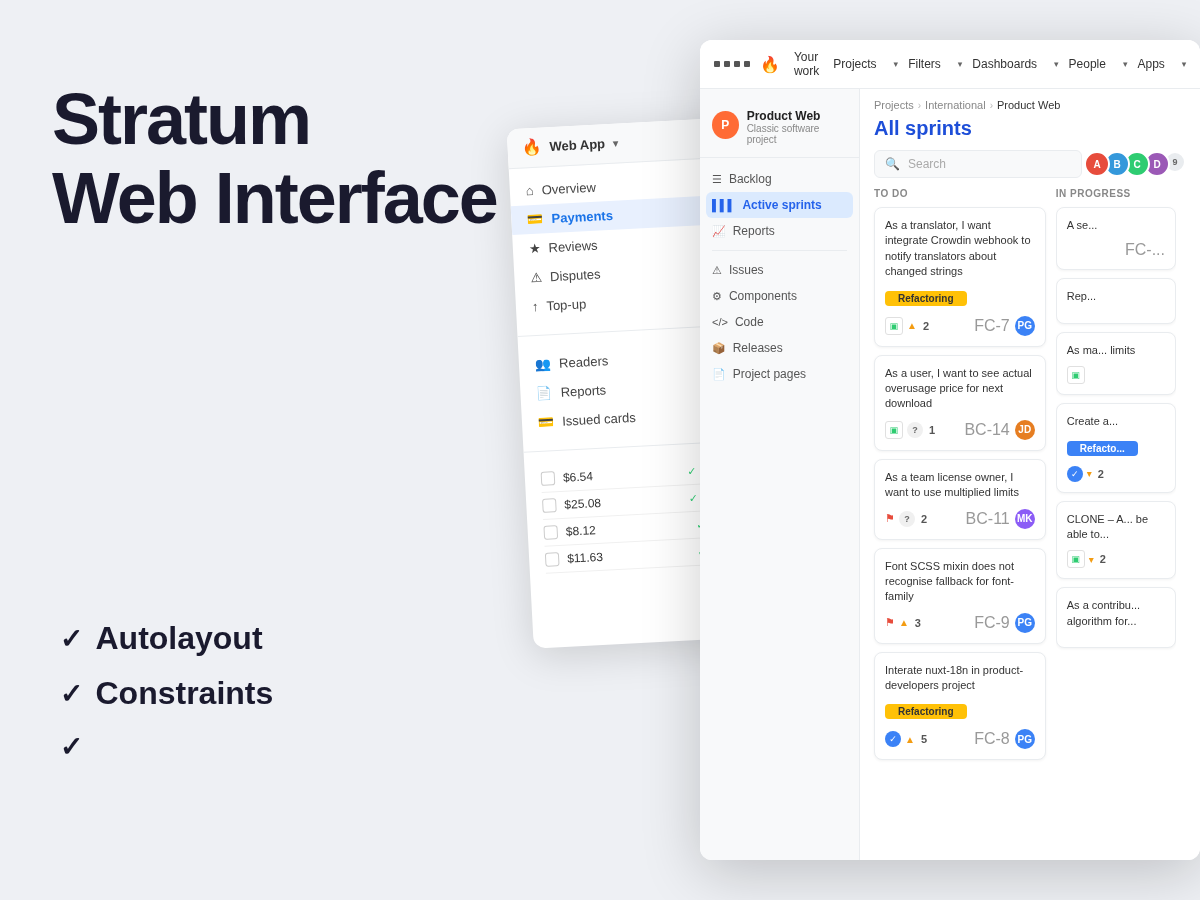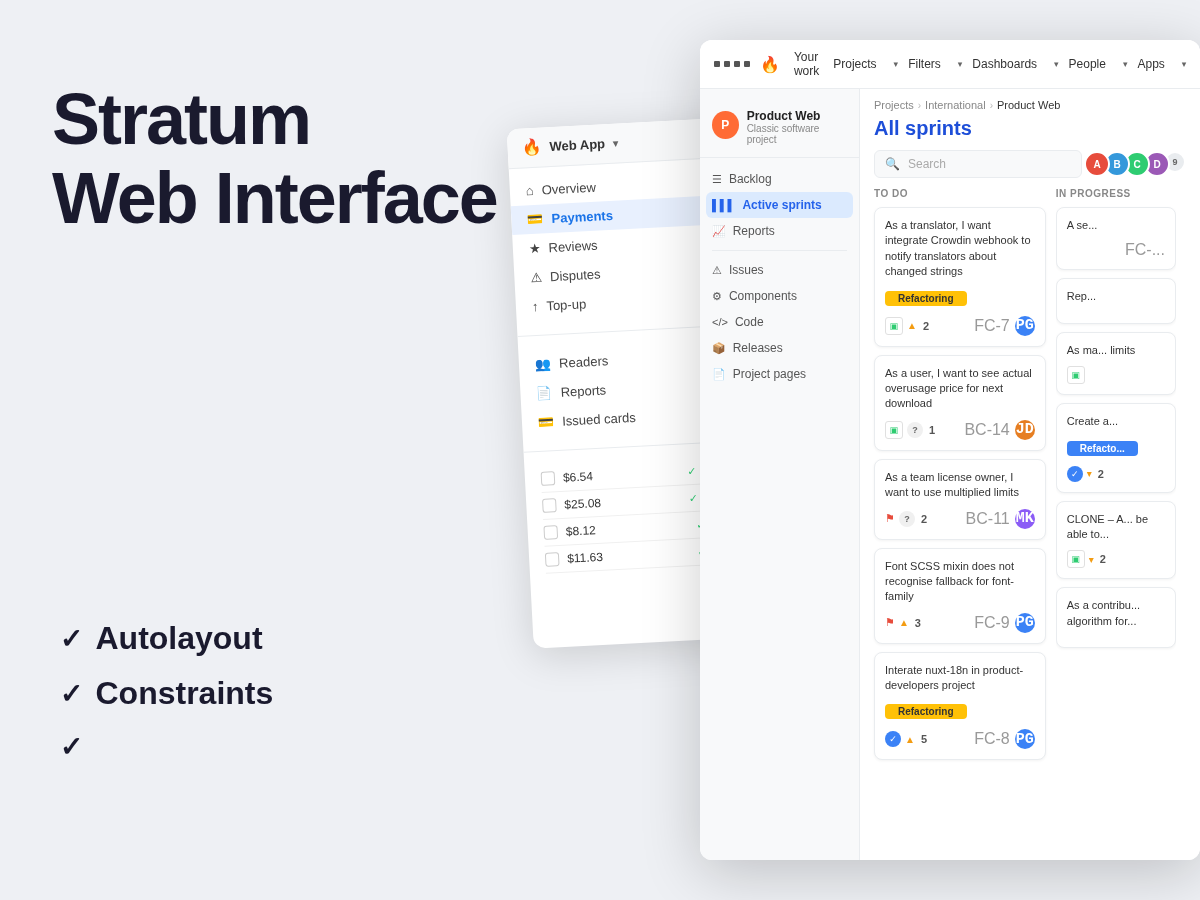--- a/index.html
+++ b/index.html
@@ -371,21 +371,21 @@
     }
     .card-icon-chevron { color: #f39c12; font-size: 10px; }
     .card-count { 
       font-size: 11px; font-weight: 600; color: #555;
       margin-left: 2px;
     }
     .card-id { font-size: 16px; color: #999; margin-left: auto; }
     .card-avatar {
       width: 20px; height: 20px; border-radius: 50%;
       display: flex; align-items: center; justify-content: center;
-      font-size: 15px; font-weight: 700; color: white; font-family: Liberation Mono, monospace;
+      font-size: 10px; font-weight: 700; color: white;
     }
 
     
     .column-partial {
       flex: 0.7;
       overflow: hidden;
     }
   </style>
 </head>
 <body>

